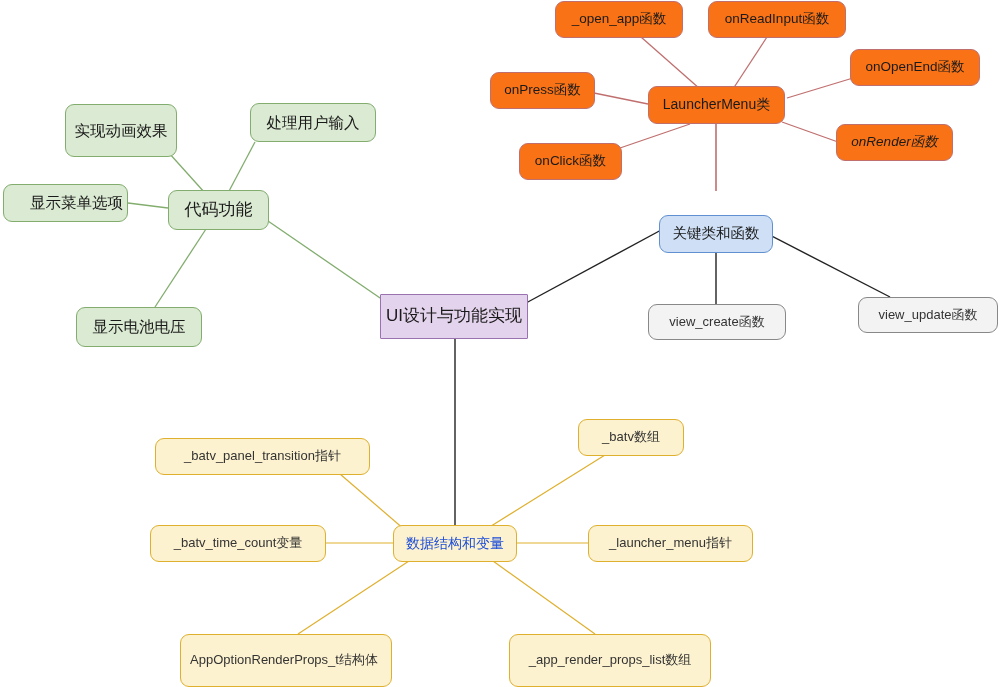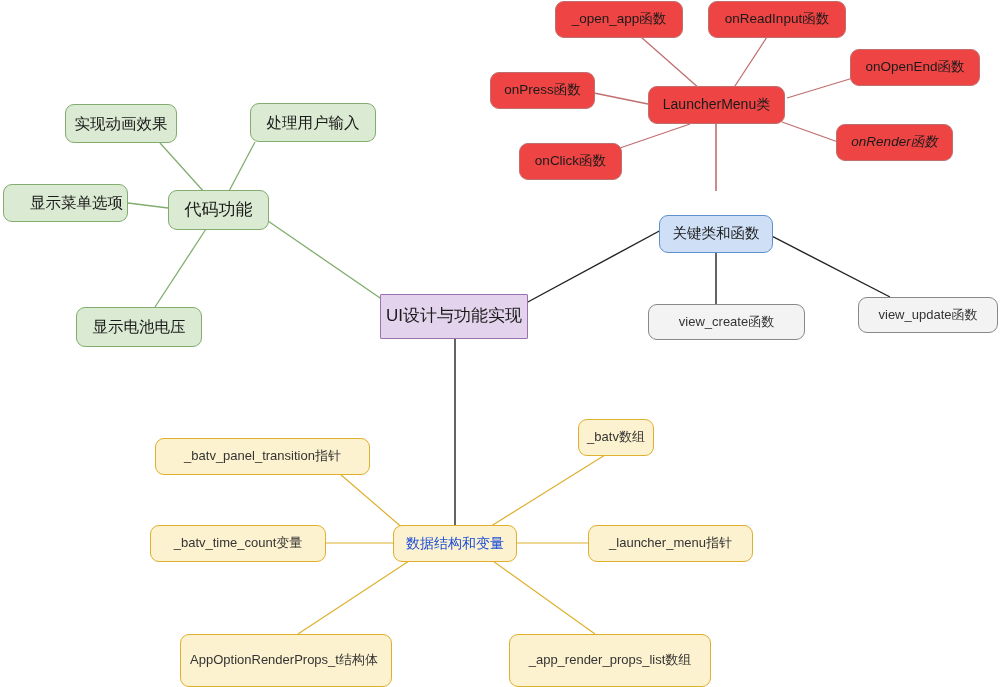--- a/index.html
+++ b/index.html
@@ -55,21 +55,21 @@
   }
   .n-green-hub { font-size: 17px; }
   .n-green-leaf { font-size: 15.5px; }
   .n-blue {
     background: #cfe0f6;
     border-color: #6090d0;
     font-size: 14.5px;
     color: #1a1a1a;
   }
   .n-red {
-    background: #ef4444;
+    background: #f97316;
     border-color: #c06f6f;
     color: #1a1a1a;
     font-size: 13.5px;
   }
   .n-red-hub { font-size: 14px; }
   .n-gray {
     background: #f3f3f3;
     border-color: #888888;
     color: #333333;
     font-size: 13px;
@@ -113,21 +113,21 @@
     <line x1="455" y1="339" x2="455" y2="526" stroke="#222222" stroke-width="1.4"></line>
 
     <line x1="405" y1="530" x2="340" y2="474" stroke="#dfb02e" stroke-width="1.2"></line>
     <line x1="488" y1="528" x2="605" y2="455" stroke="#dfb02e" stroke-width="1.2"></line>
     <line x1="393" y1="543" x2="326" y2="543" stroke="#dfb02e" stroke-width="1.2"></line>
     <line x1="517" y1="543" x2="588" y2="543" stroke="#dfb02e" stroke-width="1.2"></line>
     <line x1="409" y1="561" x2="298" y2="634" stroke="#dfb02e" stroke-width="1.2"></line>
     <line x1="493" y1="561" x2="595" y2="634" stroke="#dfb02e" stroke-width="1.2"></line>
   </svg>
 
-  <div class="node n-green n-green-leaf" style="left:65px; top:104px; width:112px; height:39px;">实现动画效果</div>
+  <div class="node n-green n-green-leaf" style="left:65px; top:104px; width:112px; height:53px;">实现动画效果</div>
 
   <div class="node n-green n-green-leaf" style="left:250px; top:103px; width:126px; height:39px;">处理用户输入</div>
 
   <div class="node n-green n-green-leaf" style="left:3px; top:184px; width:125px; height:38px;padding-left:32px;">显示菜单选项</div>
 
   <div class="node n-green n-green-hub" style="left:168px; top:190px; width:101px; height:40px;">代码功能</div>
 
   <div class="node n-green n-green-leaf" style="left:76px; top:307px; width:126px; height:40px;">显示电池电压</div>
 
   <div class="node n-center" style="left:380px; top:294px; width:148px; height:45px;">UI设计与功能实现</div>
@@ -141,27 +141,27 @@
   <div class="node n-red" style="left:490px; top:72px; width:105px; height:37px;">onPress函数</div>
 
   <div class="node n-red n-red-hub" style="left:648px; top:86px; width:137px; height:38px;">LauncherMenu类</div>
 
   <div class="node n-red" style="left:836px; top:124px; width:117px; height:37px;font-style:italic;">onRender函数</div>
 
   <div class="node n-red" style="left:519px; top:143px; width:103px; height:37px;">onClick函数</div>
 
   <div class="node n-blue" style="left:659px; top:191px; width:114px; height:38px;margin-top:24px;">关键类和函数</div>
 
-  <div class="node n-gray" style="left:648px; top:304px; width:157px; height:36px;">view_create函数</div>
+  <div class="node n-gray" style="left:648px; top:304px; width:138px; height:36px;">view_create函数</div>
 
   <div class="node n-gray" style="left:858px; top:297px; width:140px; height:36px;">view_update函数</div>
 
   <div class="node n-yellow" style="left:155px; top:438px; width:215px; height:37px;">_batv_panel_transition指针</div>
 
-  <div class="node n-yellow" style="left:578px; top:419px; width:76px; height:37px;">_batv数组</div>
+  <div class="node n-yellow" style="left:578px; top:419px; width:106px; height:37px;">_batv数组</div>
 
   <div class="node n-yellow" style="left:150px; top:525px; width:176px; height:37px;">_batv_time_count变量</div>
 
   <div class="node n-yellow n-yellow-hub" style="left:393px; top:525px; width:124px; height:37px;">数据结构和变量</div>
 
   <div class="node n-yellow" style="left:588px; top:525px; width:165px; height:37px;text-align:center;">_launcher_menu指针</div>
 
   <div class="node n-yellow" style="left:180px; top:634px; width:212px; height:53px;padding-left:6px;">AppOptionRenderProps_t结构体</div>
 
   <div class="node n-yellow" style="left:509px; top:634px; width:202px; height:53px;">_app_render_props_list数组</div>

